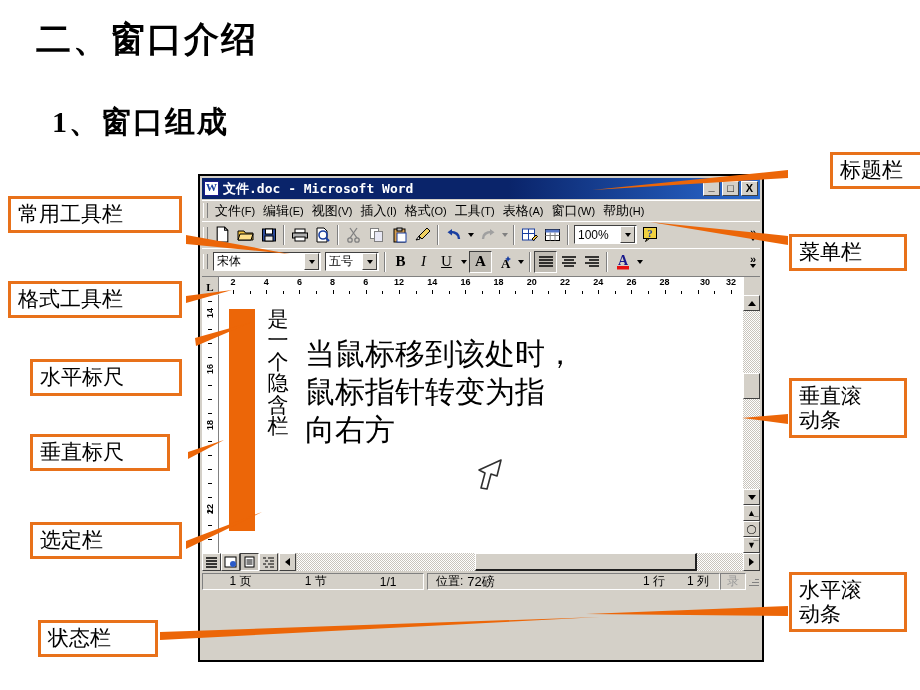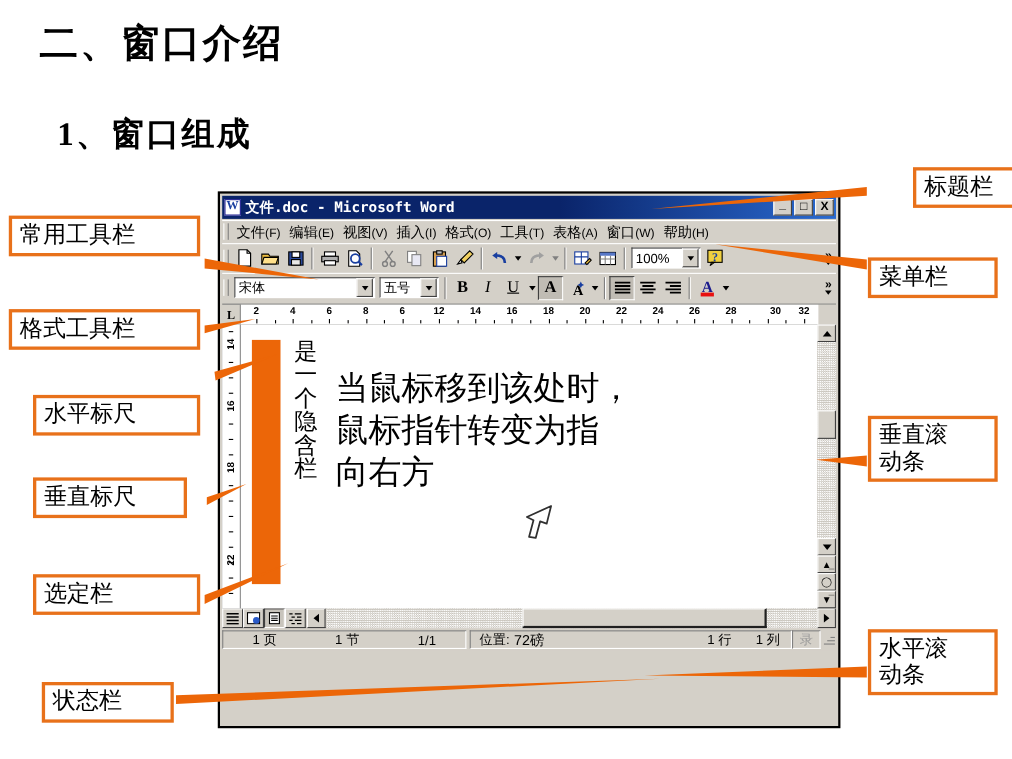--- a/index.html
+++ b/index.html
@@ -418,21 +418,21 @@
 
     <div class="overflow">
       <div class="chev">»</div>
       <div class="dn"></div>
     </div>
   </div>
 
   <div class="toolbar" id="formatting-toolbar">
     <div class="grip"></div>
 
-    <div class="combo" style="width:128px">
+    <div class="combo" style="width:108px">
       <div class="val">宋体</div>
       <div class="drop"></div>
     </div>
     <div class="combo" style="width:54px">
       <div class="val">五号</div>
       <div class="drop"></div>
     </div>
     <div class="tb-sep"></div>
 
     <div class="tb-btn" style="font-family:'Liberation Serif',serif;font-weight:bold;font-size:15px">

